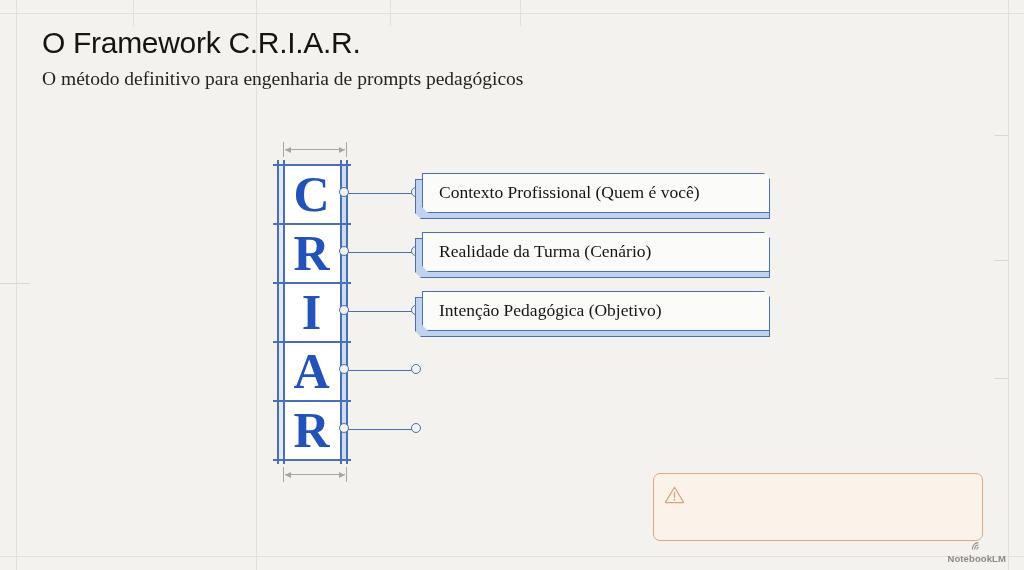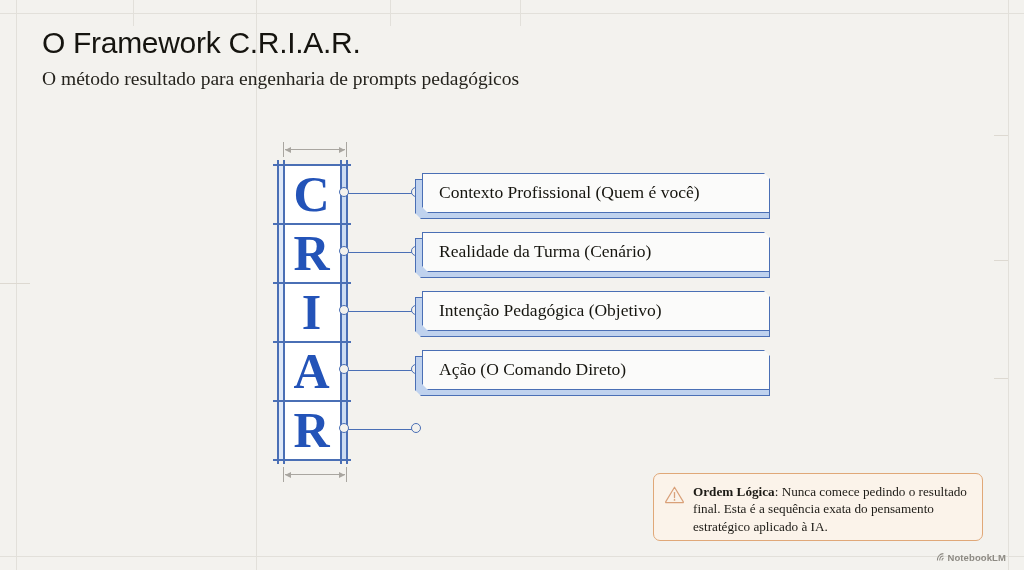--- a/index.html
+++ b/index.html
@@ -186,25 +186,26 @@
     font-size: 13.2px;
     line-height: 1.32;
     color: #1c1a15;
   }
   #warning-text b { font-weight: bold; }
 
   
   #watermark {
     position: absolute;
     right: 18px; bottom: 6px;
-    display: flex; 
+    display: flex; align-items: center; 
     color: #8d8a83;
     font-size: 9.5px;
     font-weight: bold;
     letter-spacing: 0.1px;
+    flex-direction: column;
   }
 </style>
 </head>
 <body>
 
 <div id="grid-layer">
   <div class="grid-h" style="top:13px"></div>
   <div class="grid-h" style="top:556px"></div>
   <div class="grid-v" style="left:16px"></div>
   <div class="grid-v" style="left:256px"></div>
@@ -213,21 +214,21 @@
   <div class="grid-v" style="left:390px; top:0; height:26px"></div>
   <div class="grid-v" style="left:520px; top:0; height:26px"></div>
   <div class="grid-tick" style="left:0;   top:283px; width:30px"></div>
   <div class="grid-tick" style="left:994px; top:135px; width:14px"></div>
   <div class="grid-tick" style="left:994px; top:260px; width:14px"></div>
   <div class="grid-tick" style="left:994px; top:378px; width:14px"></div>
 </div>
 
 <div id="header">
   <div id="page-title">O Framework C.R.I.A.R.</div>
-  <div id="page-subtitle">O método resultado para engenharia de prompts pedagógicos</div>
+  <div id="page-subtitle">O método definitivo para engenharia de prompts pedagógicos</div>
 </div>
 
 <div id="diagram">
 
   <div class="dim" id="dim-top">
     <div class="dim-cap l"></div>
       <div class="dim-cap r"></div>
     <div class="dim-line"></div>
     <div class="dim-arrow l"></div>
       <div class="dim-arrow r"></div>
@@ -309,40 +310,31 @@
   <div class="label-box" style="top:291px">
     <div class="slab-shadow"></div>
     <div class="slab-face">
       <span class="label-text">Intenção Pedagógica (Objetivo)</span>
     </div>
   </div>
   <div class="label-box" style="top:232px">
     <div class="slab-shadow"></div>
     <div class="slab-face">
       <span class="label-text">Realidade da Turma (Cenário)</span>
-    </div>
-  </div>
-  <div class="label-box" style="top:350px">
-    <div class="slab-shadow"></div>
-    <div class="slab-face">
-      <span class="label-text">Ação (O Comando Direto)</span>
     </div>
   </div>
 </div>
 
 <div id="warning-note">
   <div id="warning-icon">
     <svg width="21" height="19" viewBox="0 0 21 19">
       <path d="M10.5 2.2 L19.2 16.6 Q19.8 17.7 18.6 17.7 L2.4 17.7 Q1.2 17.7 1.8 16.6 Z" fill="none" stroke="#d9a079" stroke-width="1.2" stroke-linejoin="round"></path>
       <line x1="10.5" y1="7.6" x2="10.5" y2="12.6" stroke="#d9a079" stroke-width="1.3" stroke-linecap="round"></line>
       <circle cx="10.5" cy="14.9" r="0.85" fill="#d9a079"></circle>
     </svg>
-  </div>
-  <div id="warning-text">
-    <b>Ordem Lógica</b><span>:</span><span> Nunca comece pedindo o resultado final. Esta é a sequência exata do pensamento estratégico aplicado à IA.</span>
   </div>
 </div>
 
 <div id="watermark">
   <span>
     <svg width="11" height="10" viewBox="0 0 11 10">
       <path d="M1.4 8.6 C1.4 4.4 4.0 1.6 7.4 1.6" fill="none" stroke="#8d8a83" stroke-width="1.05"></path>
       <path d="M3.7 8.6 C3.7 5.7 5.3 3.9 7.4 3.9" fill="none" stroke="#8d8a83" stroke-width="1.05"></path>
       <path d="M6.0 8.6 C6.0 7.1 6.6 6.2 7.6 6.2" fill="none" stroke="#8d8a83" stroke-width="1.05"></path>
     </svg>

